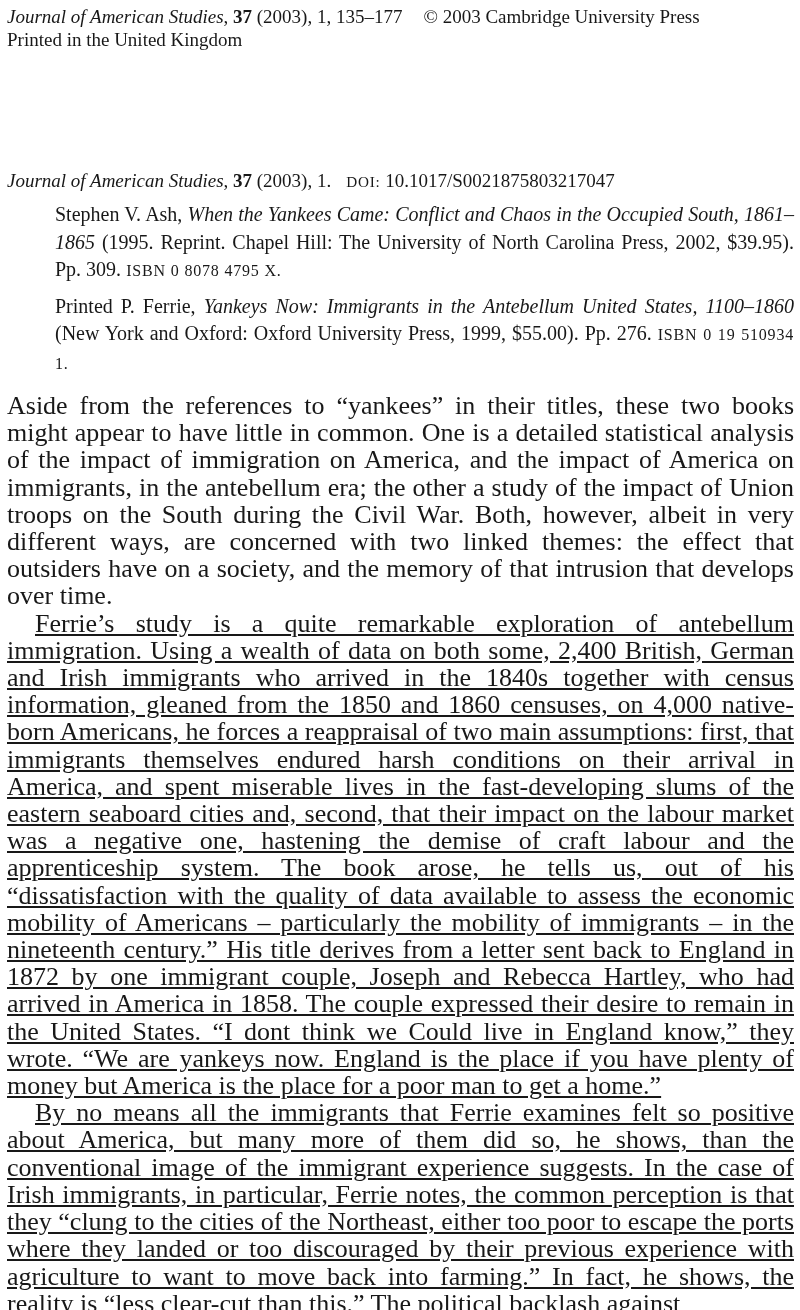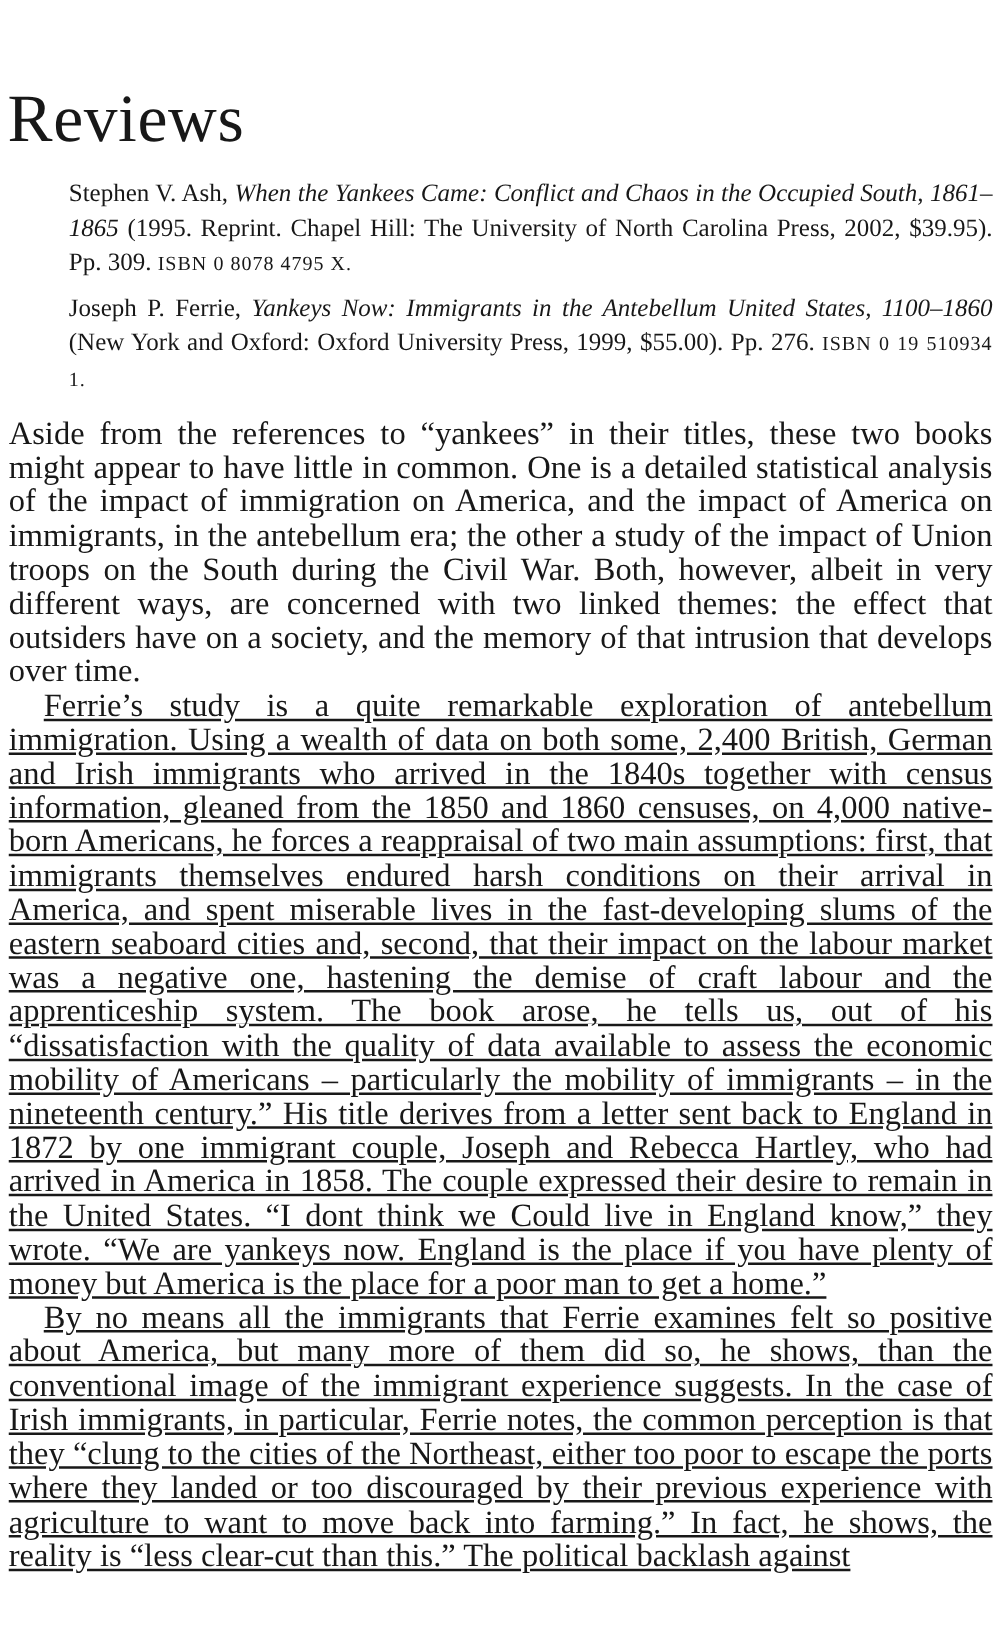--- a/index.html
+++ b/index.html
@@ -37,21 +37,21 @@
     font-weight: 400;
     letter-spacing: 0.5px;
   }
   .article-ref {
     margin-top: 118px;
     font-size: 19px;
     line-height: 24px;
     white-space: nowrap;
   }
   .doi-group { margin-left: 15px; }
-  .citations { margin-top: 19px; }
+  .citations { margin-top: 7px; }
   .citation {
     margin: 0 0 0 48px;
     font-size: 20px;
     line-height: 27.5px;
     text-align: justify;
   }
   .citation + .citation { margin-top: 8px; }
   .review-body {
     margin-top: 15px;
     font-size: 26px;
@@ -59,32 +59,41 @@
     text-align: justify;
   }
   .body-para { margin: 0; }
   .body-para.indent { text-indent: 28px; text-decoration: underline; }
 </style>
 </head>
 <body>
 
 <div class="page">
 
+  <header class="masthead">
+    <div><span class="it">Journal of American Studies</span><span>,</span>
+      <span class="bold">37</span>
+      <span>(2003), 1, 135–177</span><span class="copyright">© 2003 Cambridge University Press</span></div>
+    <div><span>Printed in the United Kingdom</span></div>
+  </header>
 
-  <h1 class="section-title">Reviews</h1>
 
+  <div class="article-ref"><span class="it">Journal of American Studies</span><span>,</span>
+    <span class="bold">37</span>
+    <span>(2003), 1.</span><span class="doi-group"><span class="caps-small">DOI:</span>
+    <span>10.1017/S0021875803217047</span></span></div>
 
   <section class="citations">
     <p class="citation"><span>Stephen V. Ash,</span>
       <span class="it">When the Yankees Came: Conflict and Chaos in the Occupied South, 1861–1865</span>
       <span>(1995. Reprint. Chapel Hill: The University of North Carolina Press, 2002, $39.95). Pp. 309.</span>
       <span class="caps-small">ISBN</span>
       <span class="caps-small">0 8078 4795 X.</span></p>
 
-    <p class="citation"><span>Joseph P. Ferrie,</span>
+    <p class="citation"><span>Printed P. Ferrie,</span>
       <span class="it">Yankeys Now: Immigrants in the Antebellum United States, 1100–1860</span>
       <span>(New York and Oxford: Oxford University Press, 1999, $55.00). Pp. 276.</span>
       <span class="caps-small">ISBN</span>
       <span class="caps-small">0 19 510934 1.</span></p>
   </section>
 
   <article class="review-body">
     <p class="body-para">Aside from the references to “yankees” in their titles, these two books might appear to have little in common. One is a detailed statistical analysis of the impact of immigration on America, and the impact of America on immigrants, in the antebellum era; the other a study of the impact of Union troops on the South during the Civil War. Both, however, albeit in very different ways, are concerned with two linked themes: the effect that outsiders have on a society, and the memory of that intrusion that develops over time.</p>
     <p class="body-para indent">Ferrie’s study is a quite remarkable exploration of antebellum immigration. Using a wealth of data on both some, 2,400 British, German and Irish immigrants who arrived in the 1840s together with census information, gleaned from the 1850 and 1860 censuses, on 4,000 native-born Americans, he forces a reappraisal of two main assumptions: first, that immigrants themselves endured harsh conditions on their arrival in America, and spent miserable lives in the fast-developing slums of the eastern seaboard cities and, second, that their impact on the labour market was a negative one, hastening the demise of craft labour and the apprenticeship system. The book arose, he tells us, out of his “dissatisfaction with the quality of data available to assess the economic mobility of Americans – particularly the mobility of immigrants – in the nineteenth century.” His title derives from a letter sent back to England in 1872 by one immigrant couple, Joseph and Rebecca Hartley, who had arrived in America in 1858. The couple expressed their desire to remain in the United States. “I dont think we Could live in England know,” they wrote. “We are yankeys now. England is the place if you have plenty of money but America is the place for a poor man to get a home.”</p>
     <p class="body-para indent">By no means all the immigrants that Ferrie examines felt so positive about America, but many more of them did so, he shows, than the conventional image of the immigrant experience suggests. In the case of Irish immigrants, in particular, Ferrie notes, the common perception is that they “clung to the cities of the Northeast, either too poor to escape the ports where they landed or too discouraged by their previous experience with agriculture to want to move back into farming.” In fact, he shows, the reality is “less clear-cut than this.” The political backlash against</p>

